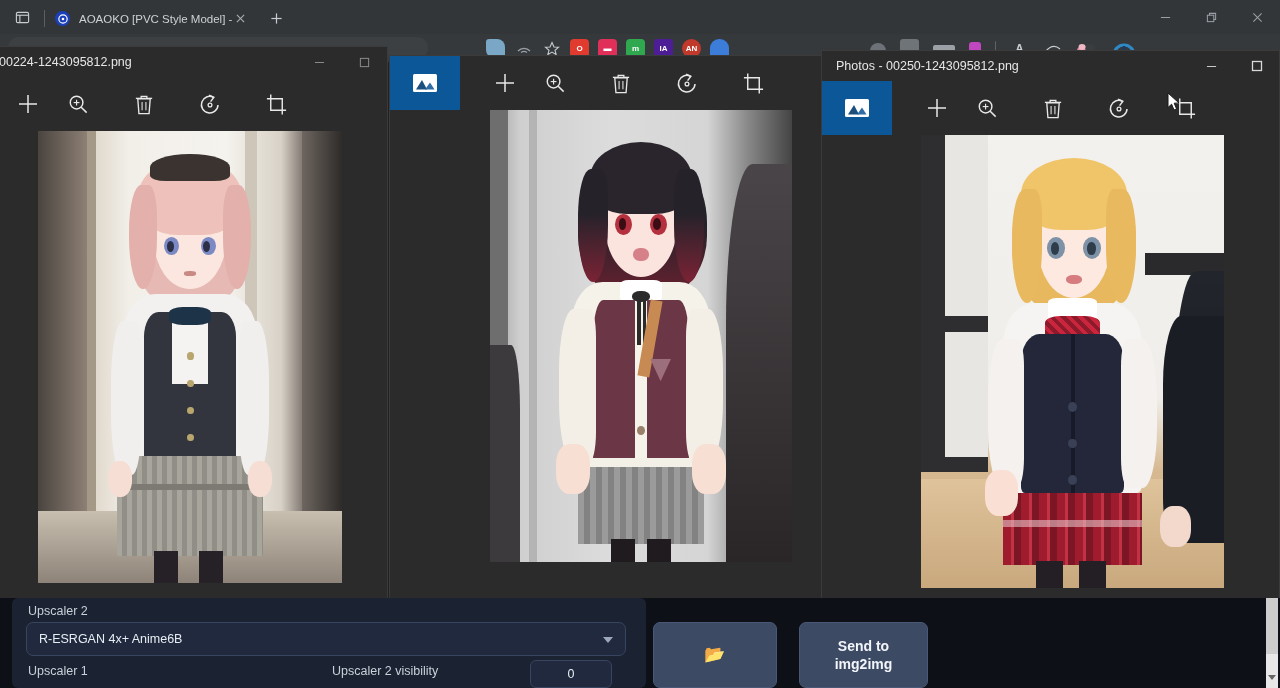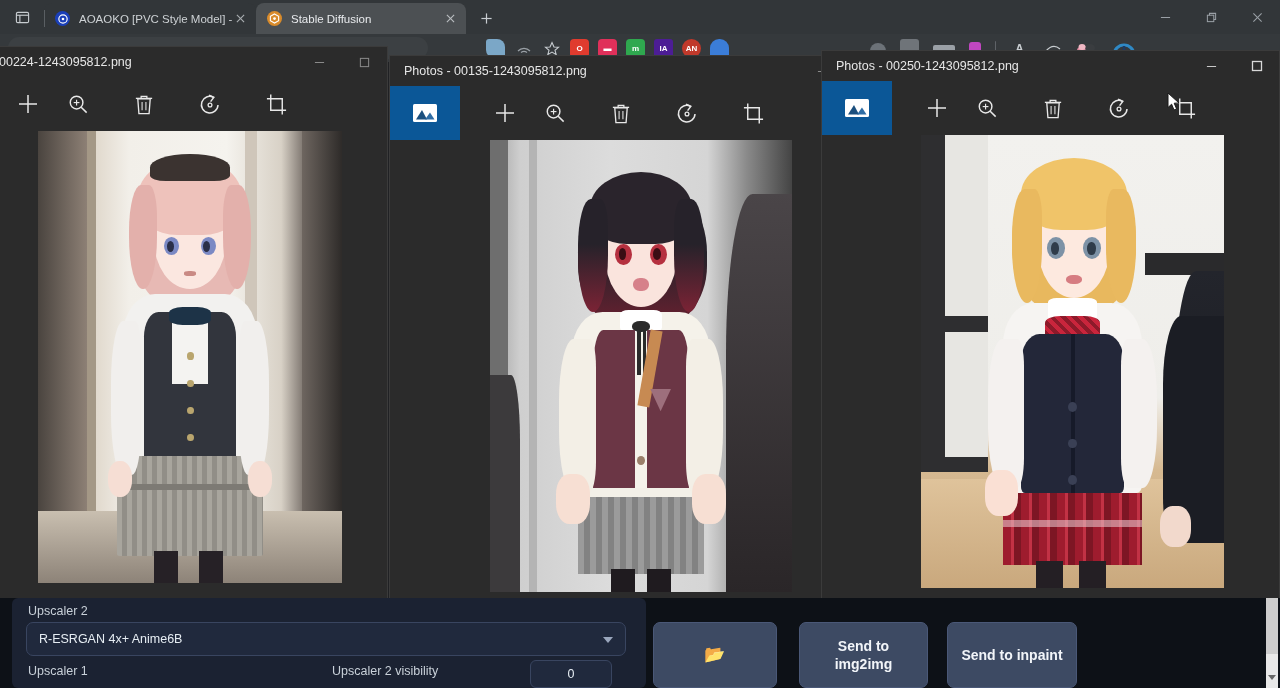--- a/index.html
+++ b/index.html
@@ -172,35 +172,20 @@
         </span>
         <span class="tab-title">AOAOKO [PVC Style Model] - PV</span>
         <span class="tab-close">
           <svg width="9" height="9" viewBox="0 0 10 10">
             <line x1="1" y1="1" x2="9" y2="9" stroke="#c8cdd1" stroke-width="1.2"></line>
             <line x1="9" y1="1" x2="1" y2="9" stroke="#c8cdd1" stroke-width="1.2"></line>
           </svg>
         </span>
       </div>
 
-      <div class="tab active">
-        <span class="favicon fav-orange">
-          <svg width="11" height="11" viewBox="0 0 12 12">
-            <polygon points="6,1 10.5,3.5 10.5,8.5 6,11 1.5,8.5 1.5,3.5" fill="none" stroke="#ffffff" stroke-width="1.2"></polygon>
-            <circle cx="6" cy="6" r="1.5" fill="#ffffff"></circle>
-          </svg>
-        </span>
-        <span class="tab-title">Stable Diffusion</span>
-        <span class="tab-close">
-          <svg width="9" height="9" viewBox="0 0 10 10">
-            <line x1="1" y1="1" x2="9" y2="9" stroke="#d6dadd" stroke-width="1.2"></line>
-            <line x1="9" y1="1" x2="1" y2="9" stroke="#d6dadd" stroke-width="1.2"></line>
-          </svg>
-        </span>
-      </div>
 
       <div class="newtab">
         <svg width="13" height="13" viewBox="0 0 14 14">
           <line x1="7" y1="1.5" x2="7" y2="12.5" stroke="#c8cdd1" stroke-width="1.3"></line>
           <line x1="1.5" y1="7" x2="12.5" y2="7" stroke="#c8cdd1" stroke-width="1.3"></line>
         </svg>
       </div>
 
       <div class="winctl">
         <div>
@@ -383,35 +368,20 @@
           <div class="fig" style="left:24%;top:42%;width:10%;height:34%;background:#f1efed;border-radius:40% 20% 30% 40%;"></div>
           <div class="fig" style="left:66%;top:42%;width:10%;height:34%;background:#f1efed;border-radius:20% 40% 40% 30%;"></div>
           <div class="fig" style="left:23%;top:73%;width:8%;height:8%;background:#f6ded4;border-radius:45%;"></div>
           <div class="fig" style="left:69%;top:73%;width:8%;height:8%;background:#f6ded4;border-radius:45%;"></div>
         </div>
       </div>
     </div>
   </div>
 
   <div class="photo-win" style="left:389px; top:55px; width:502px; height:565px; display:flex; flex-direction:column;">
-    <div class="pw-titlebar">
-      <span class="pw-title">Photos - 00135-1243095812.png</span>
-      <div class="pw-wctl">
-        <div>
-          <svg width="11" height="11" viewBox="0 0 12 12">
-              <line x1="1" y1="6" x2="11" y2="6" stroke="#8a8a8a" stroke-width="1.1"></line>
-            </svg>
-        </div>
-        <div>
-          <svg width="11" height="11" viewBox="0 0 12 12">
-              <rect x="1.5" y="1.5" width="9" height="9" fill="none" stroke="#8a8a8a" stroke-width="1.1"></rect>
-            </svg>
-        </div>
-      </div>
-    </div>
 
     <div class="pw-toolbar">
       <div class="pw-tb-btn gallery-active" style="width:70px;">
         <svg width="26" height="22" viewBox="0 0 26 22">
           <rect x="1" y="2" width="24" height="18" rx="1.5" fill="#ffffff"></rect>
           <polygon points="4,17.5 10,8 15,17.5" fill="#1b4f7e"></polygon>
           <polygon points="13,17.5 18,10.5 22.5,17.5" fill="#2f6da5"></polygon>
         </svg>
       </div>
       <div class="pw-tb-btn" style="margin-left:20px;">
@@ -651,23 +621,20 @@
     </div>
 
     <div class="sd-btn folder" style="left:653px; top:24px; width:124px; height:66px;">
       <span style="font-size:17px;">📂</span>
     </div>
 
     <div class="sd-btn" style="left:799px; top:24px; width:129px; height:66px; padding:0 8px;">
       <span>Send to img2img</span>
     </div>
 
-    <div class="sd-btn" style="left:947px; top:24px; width:130px; height:66px; padding:0 8px;">
-      <span>Send to inpaint</span>
-    </div>
 
 
     <div class="sd-scroll">
       <div class="thumb"></div>
       <div class="arrow"></div>
     </div>
   </div>
 
 </div>
 

